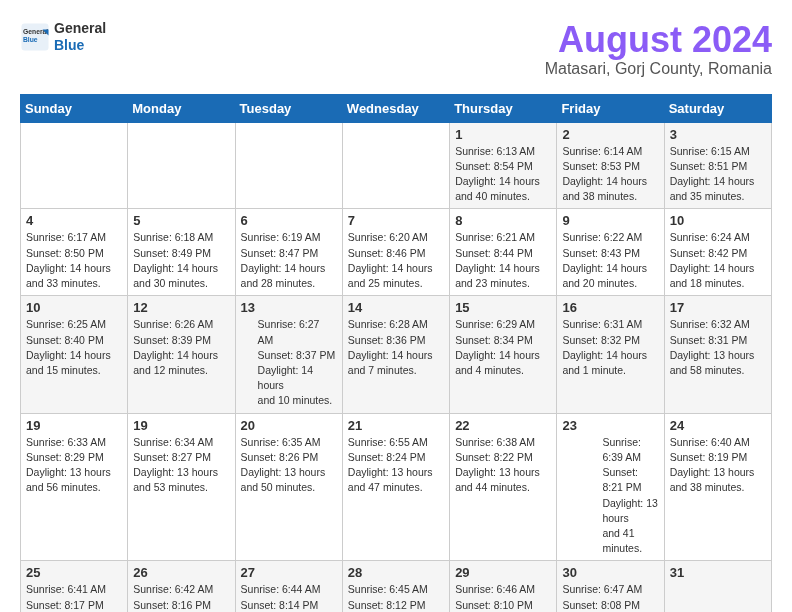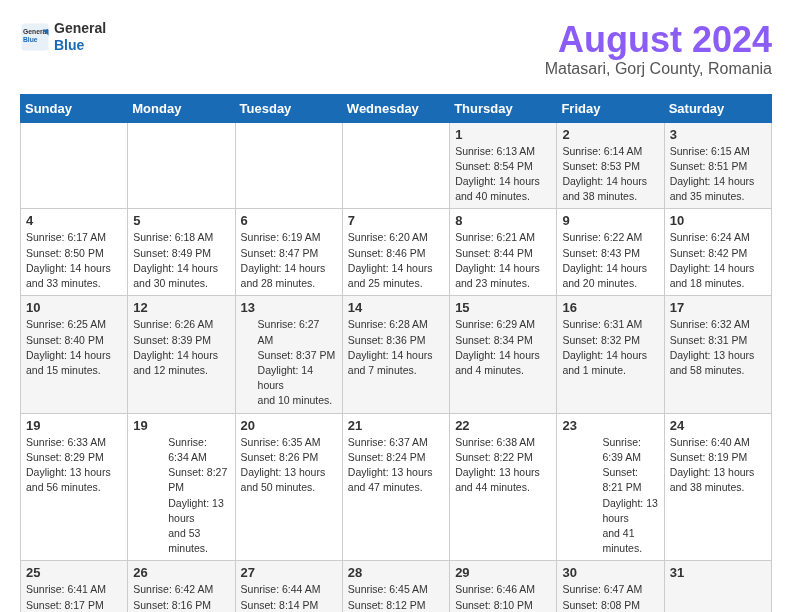--- a/index.html
+++ b/index.html
@@ -274,35 +274,35 @@
       <tr>
         <td>
           <span class="day-number">19</span>
           <div class="day-info" style="white-space: pre-line;">Sunrise: 6:33 AM
 Sunset: 8:29 PM
 Daylight: 13 hours
 and 56 minutes.</div>
         </td>
         <td>
           <span class="day-number">19</span>
-          <div class="day-info" style="white-space: pre-line; margin-left: 35px;">Sunrise: 6:34 AM
+          <div class="day-info" style="white-space: pre-line;">Sunrise: 6:34 AM
 Sunset: 8:27 PM
 Daylight: 13 hours
 and 53 minutes.</div>
         </td>
         <td>
           <span class="day-number">20</span>
           <div class="day-info" style="white-space: pre-line;">Sunrise: 6:35 AM
 Sunset: 8:26 PM
 Daylight: 13 hours
 and 50 minutes.</div>
         </td>
         <td>
           <span class="day-number">21</span>
-          <div class="day-info" style="white-space: pre-line;">Sunrise: 6:37 AM
+          <div class="day-info" style="white-space: pre-line;">Sunrise: 6:55 AM
 Sunset: 8:24 PM
 Daylight: 13 hours
 and 47 minutes.</div>
         </td>
         <td>
           <span class="day-number">22</span>
           <div class="day-info" style="white-space: pre-line;">Sunrise: 6:38 AM
 Sunset: 8:22 PM
 Daylight: 13 hours
 and 44 minutes.</div>

